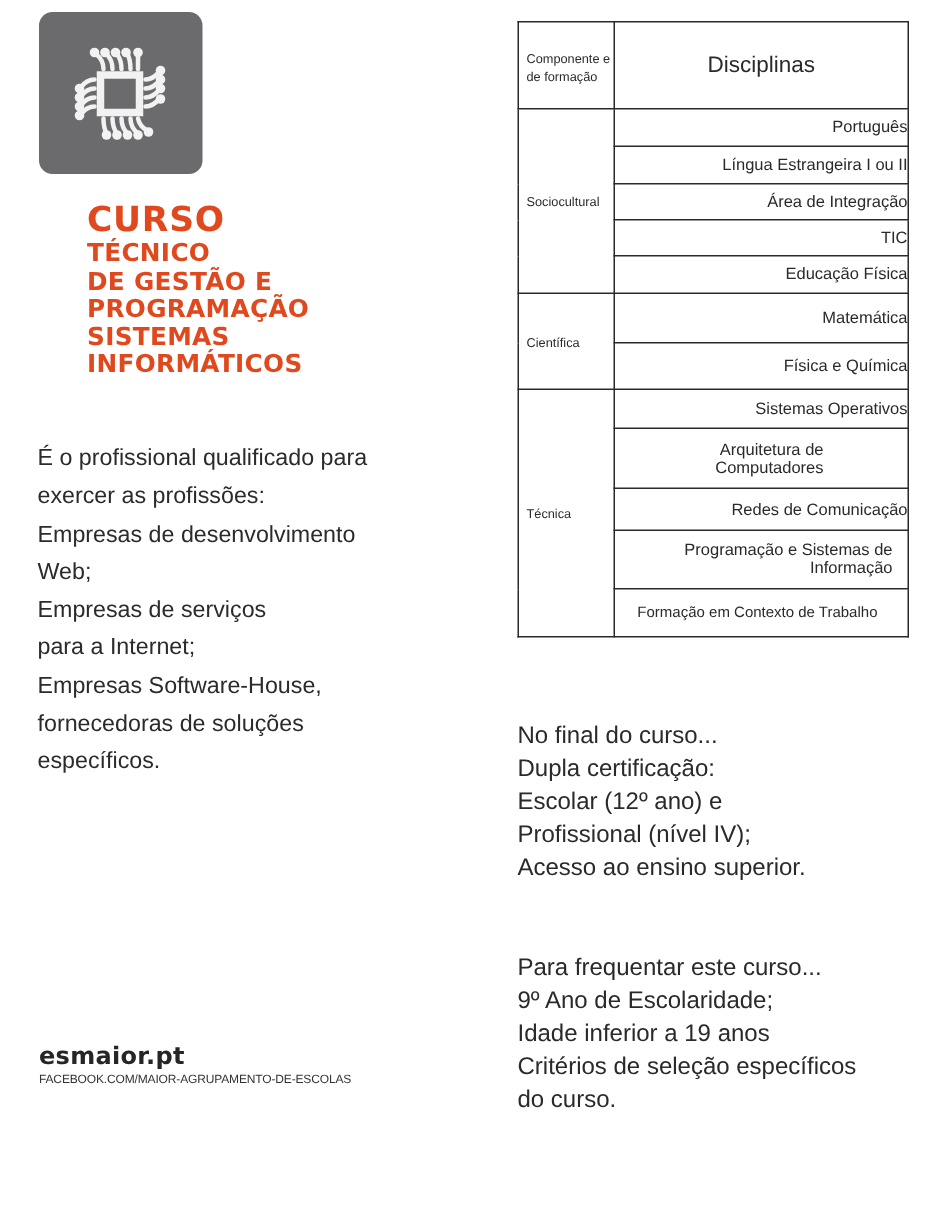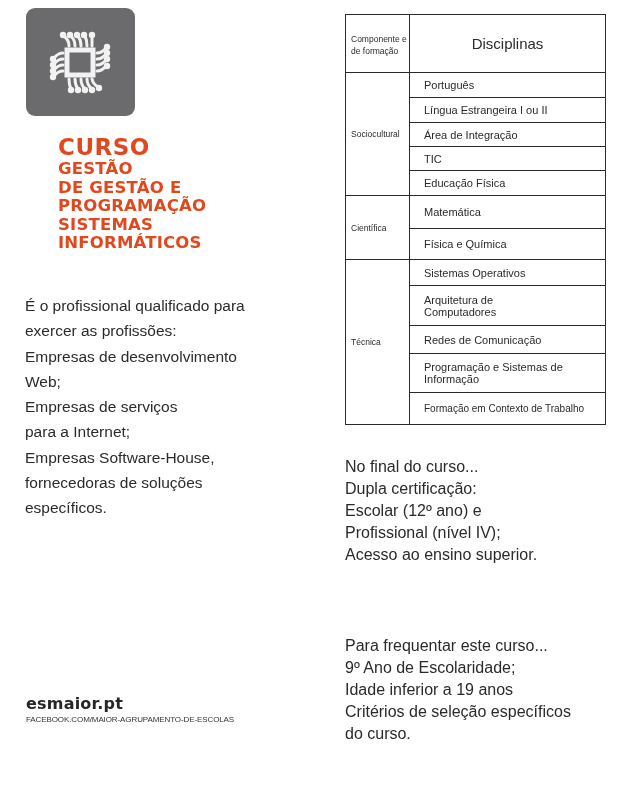--- a/index.html
+++ b/index.html
@@ -102,36 +102,37 @@
     table.curriculum th.comp-col {
       padding-top: 2px;
     }
     table.curriculum th.disc-head {
       text-align: center;
       padding-left: 0;
       font-size: 15px;
     }
     table.curriculum td.disc {
       line-height: 12px;
+      text-align: right;
     }
     table.curriculum td.disc.small {
       font-size: 10px;
       line-height: 11px;
     }
 
     .right-block {
       position: absolute;
       left: 345px;
       width: 280px;
       font-size: 16px;
       line-height: 22px;
       color: #2a2a2a;
     }
     .right-block div { white-space: nowrap; }
-    .final-block { top: 456px; }
+    .final-block { top: 480px; }
     .req-block { top: 635px; }
   </style>
 </head>
 <body>
 
 <div class="icon-box">
   <svg width="109" height="108" viewBox="0 0 109 108">
     <g fill="none" stroke="#f2f2f2" stroke-width="3" stroke-linecap="round">
       <rect x="41" y="42" width="26" height="25" fill="#6b6b6e" stroke="#f2f2f2" stroke-width="5"></rect>
 
@@ -175,21 +176,21 @@
       <circle cx="81" cy="39" r="3.2"></circle>
       <circle cx="81" cy="45" r="3.2"></circle>
       <circle cx="81" cy="51" r="3.2"></circle>
       <circle cx="81" cy="58" r="3.2"></circle>
     </g>
   </svg>
 </div>
 
 <div class="title">
   <div class="big">CURSO</div>
-  <div>GESTÃO</div>
+  <div>TÉCNICO</div>
   <div>DE GESTÃO E</div>
   <div>PROGRAMAÇÃO</div>
   <div>SISTEMAS</div>
   <div>INFORMÁTICOS</div>
 </div>
 
 <div class="left-text">
   <div>É o profissional qualificado para</div>
   <div>exercer as profissões:</div>
   <div>Empresas de desenvolvimento</div>

